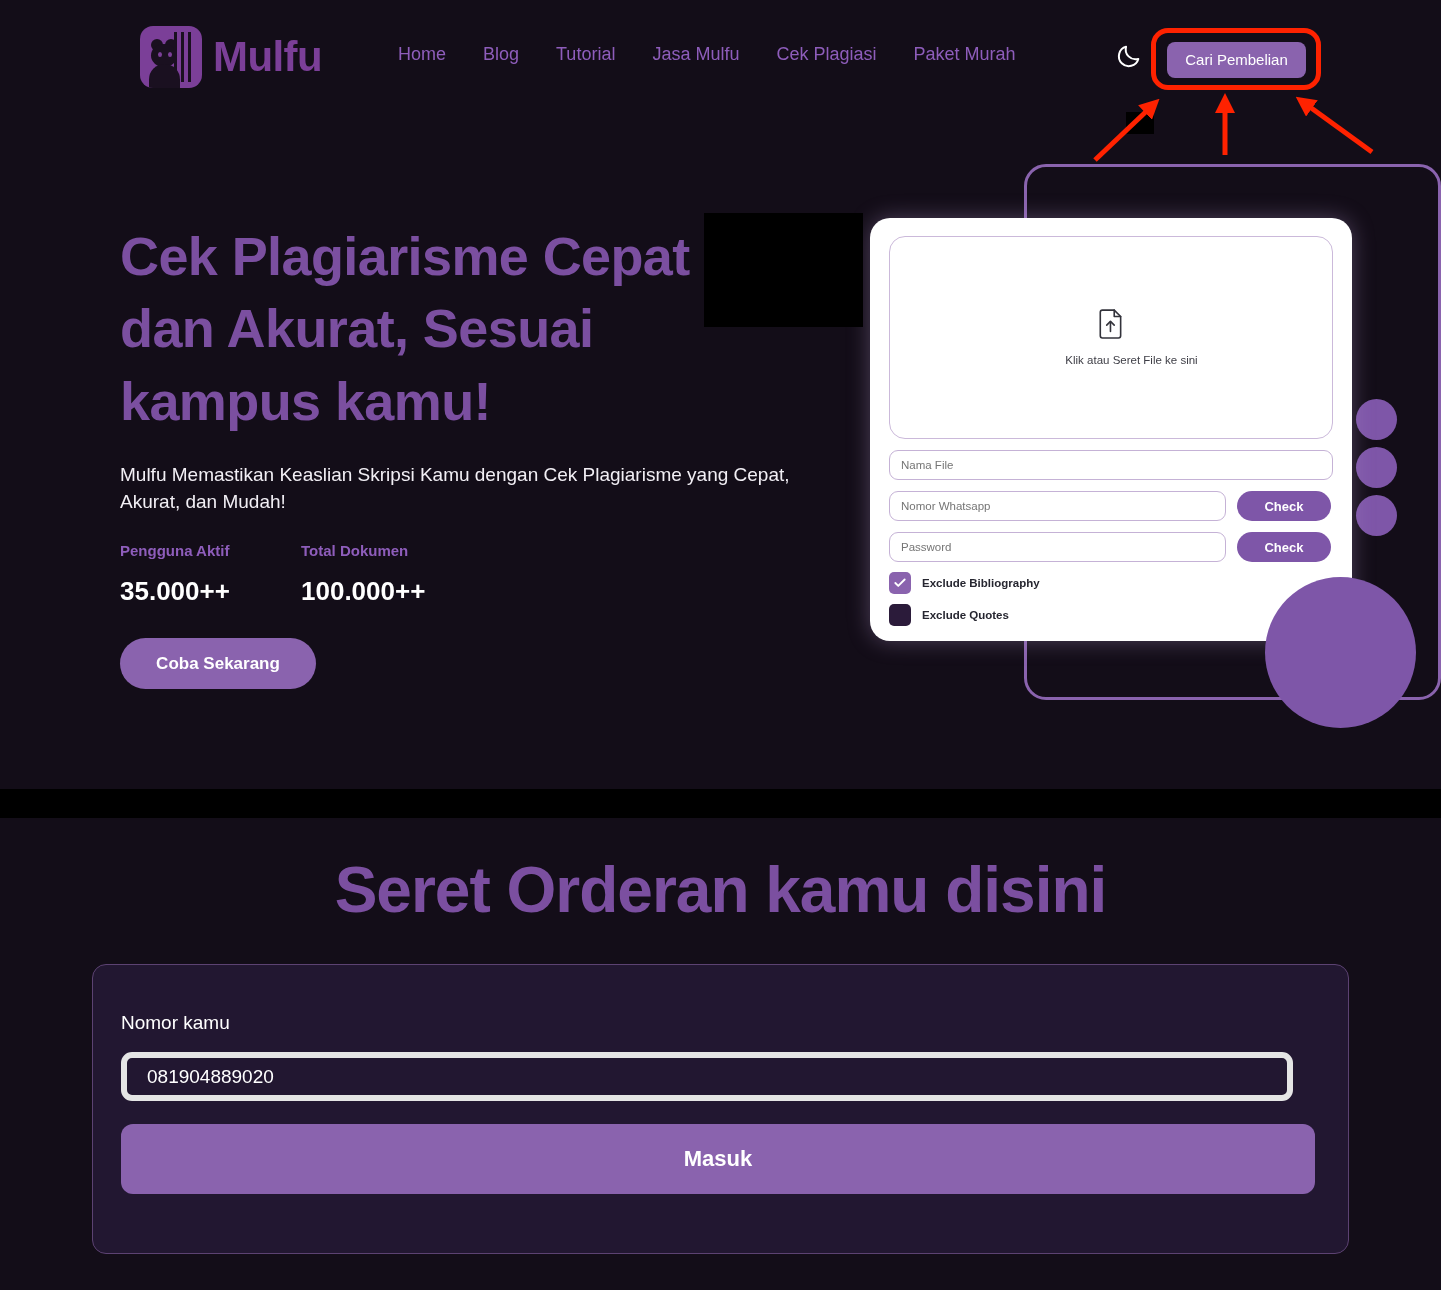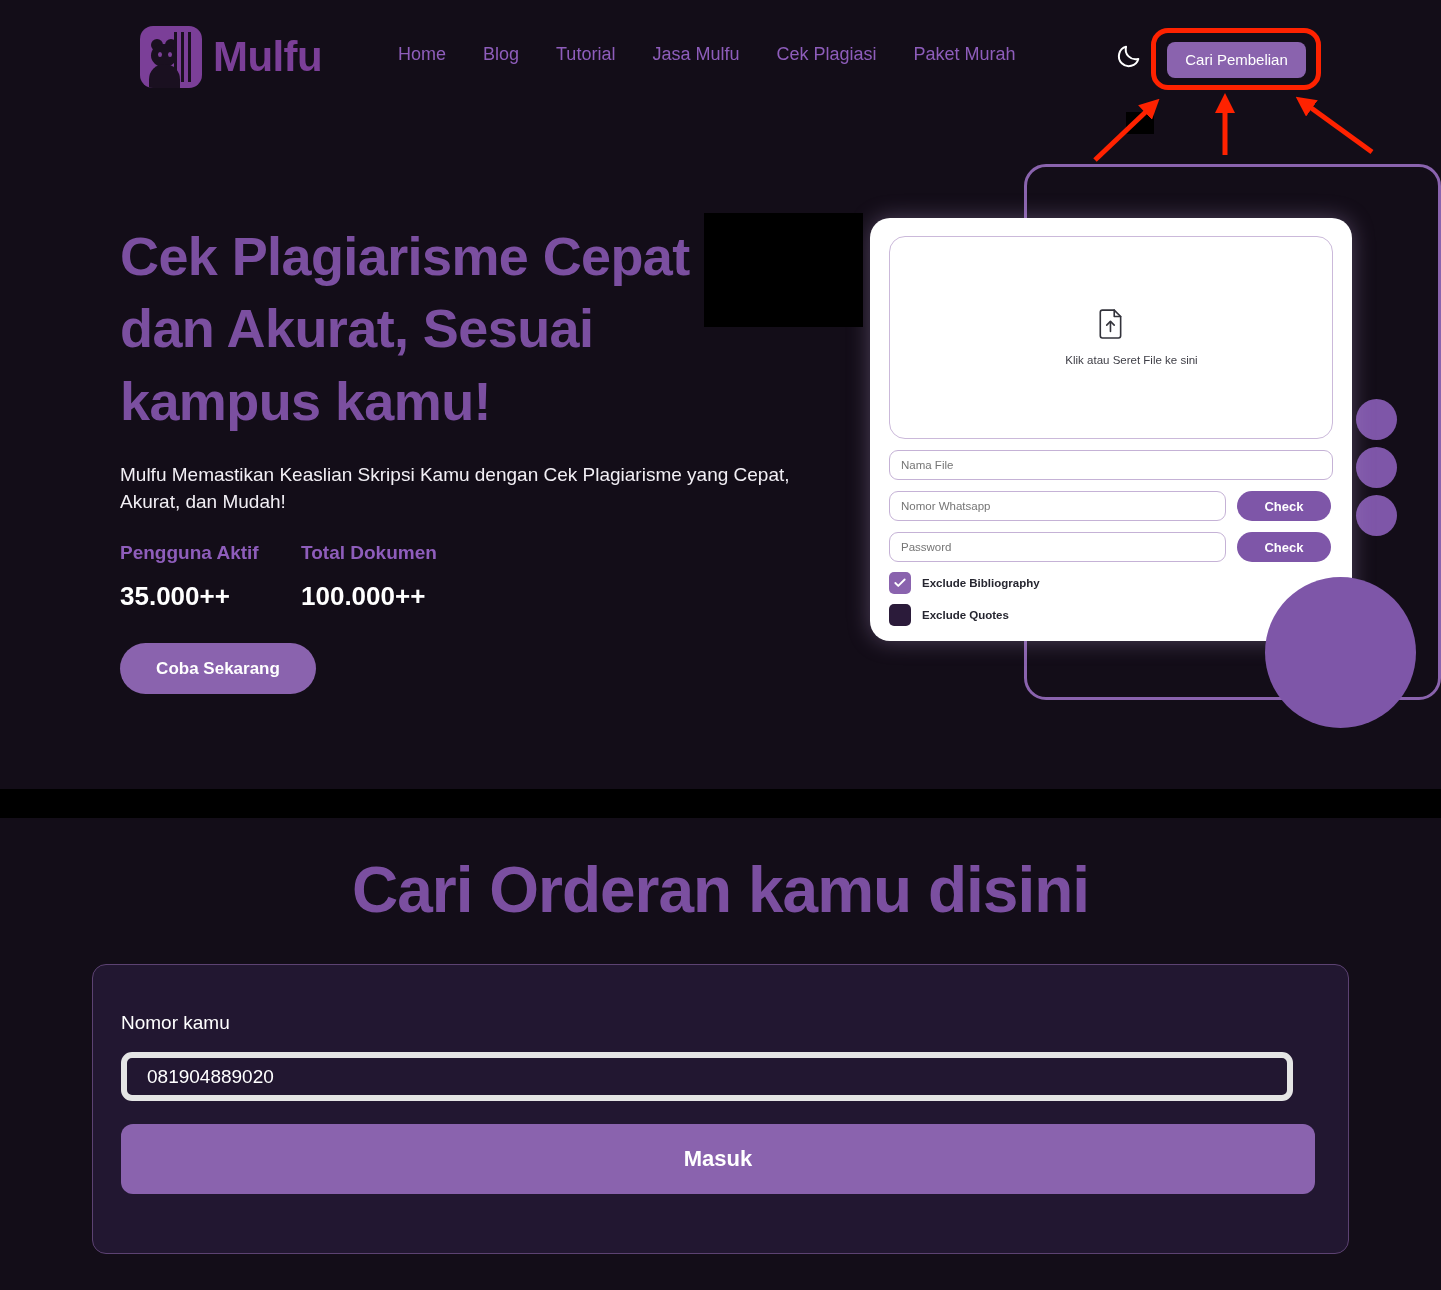--- a/index.html
+++ b/index.html
@@ -192,21 +192,21 @@
     max-width: 670px;
   }
   #hero-stats {
     margin-top: 26px;
     display: flex;
     gap: 0px;
   }
   .stat { width: 181px; }
   .stat-label {
     color: #8E5DBB;
-    font-size: 19px;
+    font-size: 15px;
     font-weight: 700;
   }
   .stat-value {
     margin-top: 17px;
     color: #ffffff;
     font-size: 26px;
     font-weight: 800;
   }
   #cta-button {
     margin-top: 31px;
@@ -540,21 +540,21 @@
     </div>
 
     <div id="deco-big-circle"></div>
   </div>
 
   <div id="header-redaction"></div>
 
   <div id="divider-band"></div>
 
   <div id="lower">
-    <h2 id="section-title">Cari Orderan kamu disini</h2>
+    <h2 id="section-title">Seret Orderan kamu disini</h2>
 
     <div id="login-card">
       <div id="nomor-label">Nomor kamu</div>
       <input id="nomor-input" type="text" value="081904889020" style="">
       <button id="masuk-button">Masuk</button>
     </div>
   </div>
 
   <svg id="annotation-arrows" viewBox="0 0 1441 1290">
     <defs>

